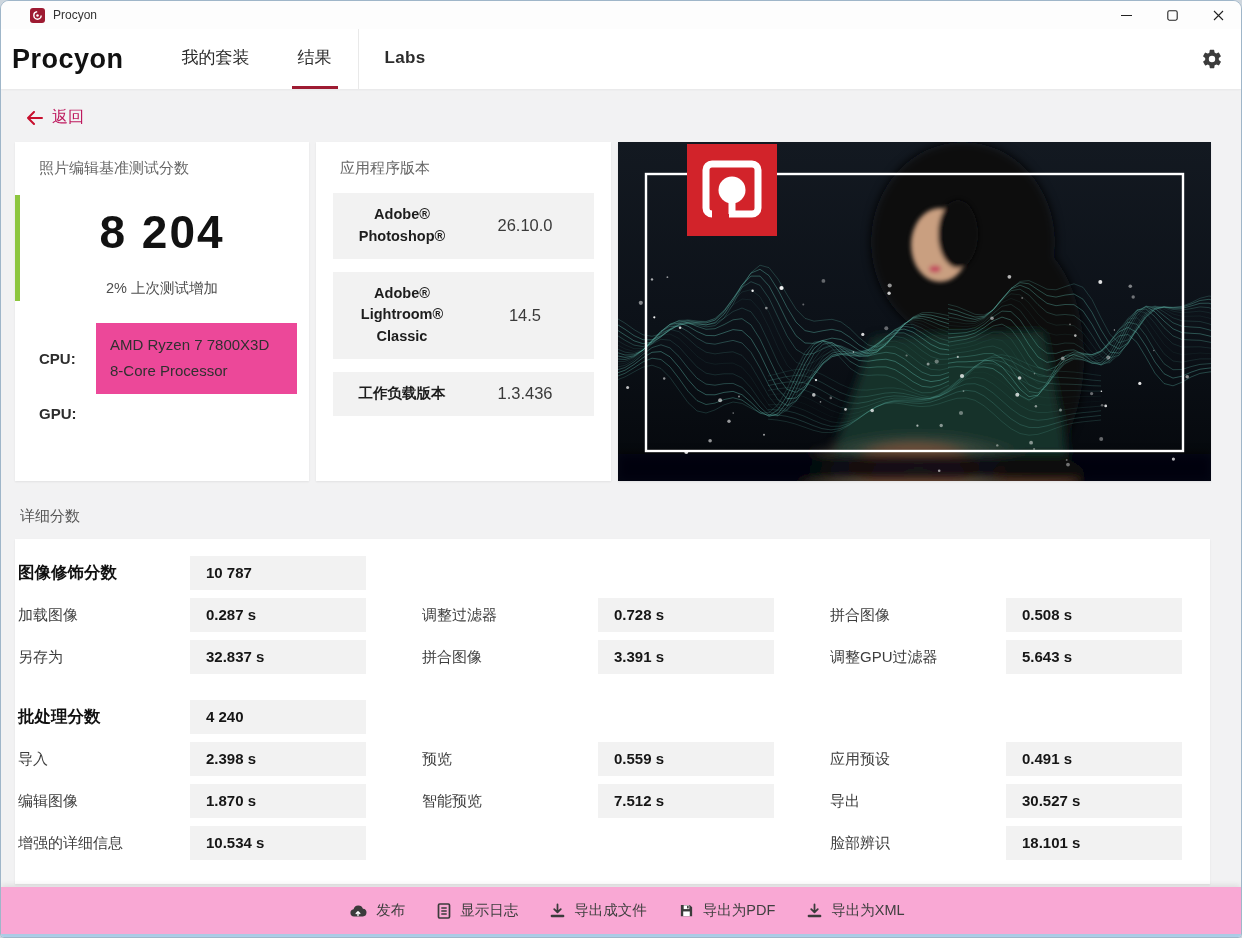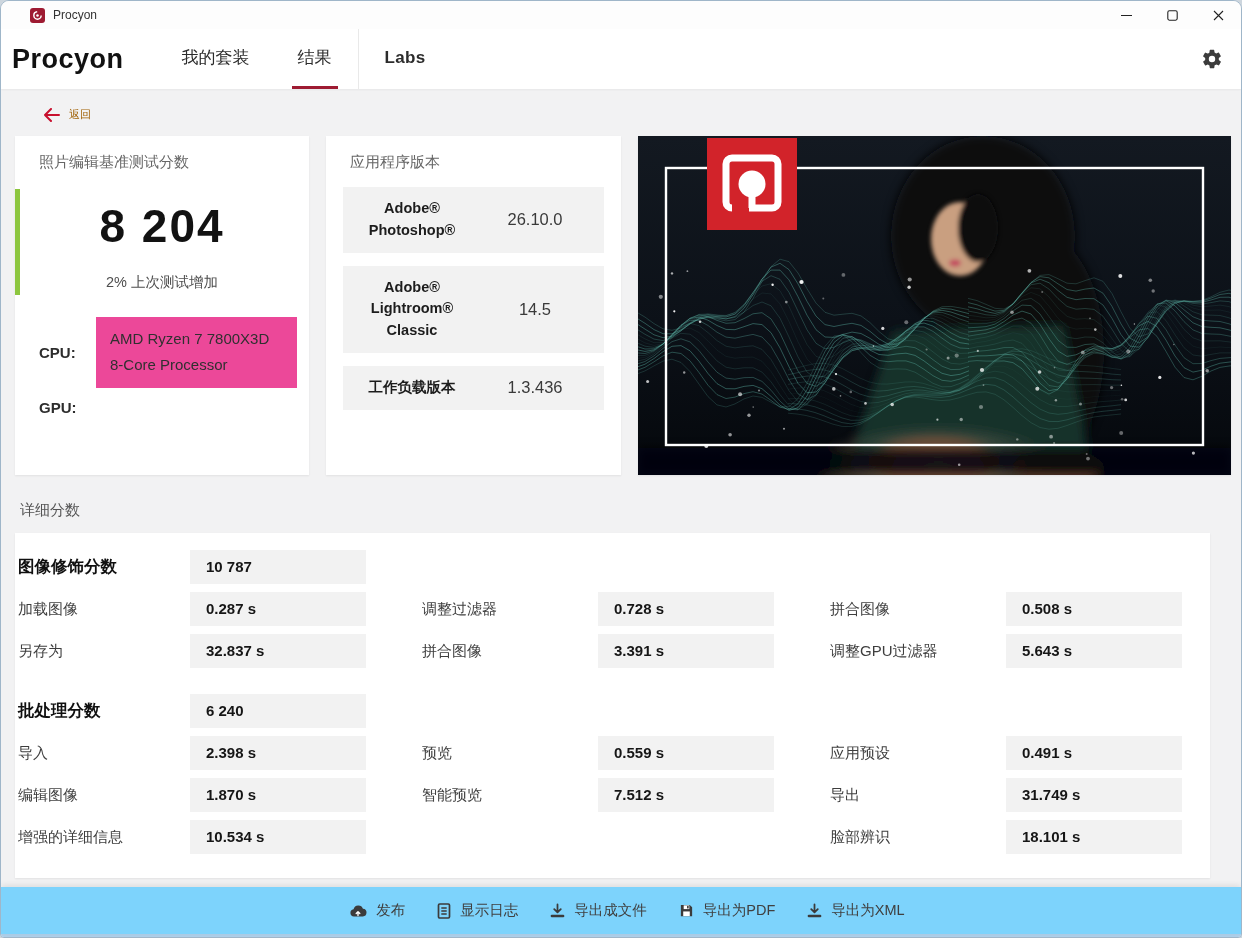--- a/index.html
+++ b/index.html
@@ -37,22 +37,22 @@
   .tabs{ display:flex; align-items:stretch; margin-left:34px; }
   .tab{ display:flex; align-items:center; padding:0 6px; margin:0 18px;
         font-size:17px; color:#2c2c2c; cursor:pointer; border-bottom:3px solid transparent; }
   .tab.active{ border-bottom-color:#9e1b32; }
   .tab.labs{ font-weight:700; letter-spacing:.3px; }
   .tab-divider{ width:1px; background:#e9e9e9; margin:0 2px; }
   .gear{ margin-left:auto; display:flex; align-items:center; padding-right:18px; cursor:pointer; }
   
   .content{ flex:1 1 auto; position:relative; }
   .back-row{ display:flex; align-items:center; gap:9px; padding:18px 0 0 25px;
-             color:#a16207; font-size:11px; cursor:pointer; width:90px;justify-content:flex-end; }
-  .top-grid{ display:grid; grid-template-columns:294px 295px 593px; gap:17px;
+             color:#be185d; font-size:16px; cursor:pointer; width:90px; }
+  .top-grid{ display:grid; grid-template-columns:294px 295px 593px; gap:7px;
              margin:14px 0 0 14px; height:339px; }
   .card{ background:#fff; box-shadow:0 1px 2px rgba(0,0,0,.07); position:relative; }
   .card-title{ font-size:15px; color:#666; margin:17px 0 0 24px; }
   
   .green-bar{ position:absolute; left:0; top:53px; width:5px; height:106px; background:#8dc63f; }
   .score-block{ text-align:center; margin-top:27px; }
   .score-big{ font-size:46px; font-weight:700; letter-spacing:2px; color:#121212; }
   .score-delta{ font-size:14.5px; color:#4e4e4e; margin-top:20px; }
   .hw-row{ display:flex; margin:25px 0 0 24px; }
   .hw-row.gpu{ margin-top:11px; }
@@ -73,21 +73,21 @@
   .detail-card{ margin:13px 31px 0 14px; background:#fff; box-shadow:0 1px 2px rgba(0,0,0,.07);
                 padding:17px 14px 24px 3px; }
   .detail-grid{ display:grid; grid-template-columns:172px 176px 56px 176px 176px 56px 176px 176px;
                 grid-auto-rows:34px; row-gap:8px; align-items:center; }
   .detail-grid.second{ margin-top:26px; }
   .d-label{ font-size:15px; color:#3e3e3e; }
   .d-label.head{ font-size:16.5px; font-weight:700; color:#101010; }
   .d-box{ background:#f2f2f2; height:34px; line-height:34px; padding-left:16px;
           font-size:15px; font-weight:700; color:#161616; }
   
-  .footer{ flex:0 0 auto; height:47px; background:#7dd3fc; box-shadow:0 -2px 6px rgba(0,0,0,.09);
+  .footer{ flex:0 0 auto; height:47px; background:#f9a8d4; box-shadow:0 -2px 6px rgba(0,0,0,.09);
            display:flex; align-items:center; justify-content:center; gap:32px; position:relative; z-index:4;padding-left:12px; }
   .f-btn{ display:flex; align-items:center; gap:9px; font-size:14.5px; color:#404040; cursor:pointer; }
   .edge-strip{ flex:0 0 auto; height:3px; background:#aecfe9; }
 </style>
 </head>
 <body>
 
 <div class="window">
 
   <div class="titlebar">
@@ -369,21 +369,21 @@
           <div class="d-box">32.837 s</div>
           <div class=""></div>
           <div class="d-label">拼合图像</div>
           <div class="d-box">3.391 s</div>
           <div class=""></div>
           <div class="d-label">调整GPU过滤器</div>
           <div class="d-box">5.643 s</div>
         </div>
       <div class="detail-grid second" id="detail-group-1">
           <div class="d-label head">批处理分数</div>
-          <div class="d-box">6 240</div>
+          <div class="d-box">4 240</div>
           <div class=""></div>
           <div class=""></div>
           <div class=""></div>
           <div class=""></div>
           <div class=""></div>
           <div class=""></div>
           <div class="d-label">导入</div>
           <div class="d-box">2.398 s</div>
           <div class=""></div>
           <div class="d-label">预览</div>
@@ -391,21 +391,21 @@
           <div class=""></div>
           <div class="d-label">应用预设</div>
           <div class="d-box">0.491 s</div>
           <div class="d-label">编辑图像</div>
           <div class="d-box">1.870 s</div>
           <div class=""></div>
           <div class="d-label">智能预览</div>
           <div class="d-box">7.512 s</div>
           <div class=""></div>
           <div class="d-label">导出</div>
-          <div class="d-box">31.749 s</div>
+          <div class="d-box">30.527 s</div>
           <div class="d-label">增强的详细信息</div>
           <div class="d-box">10.534 s</div>
           <div class=""></div>
           <div class=""></div>
           <div class=""></div>
           <div class=""></div>
           <div class="d-label">脸部辨识</div>
           <div class="d-box">18.101 s</div>
         </div>
     </div>

